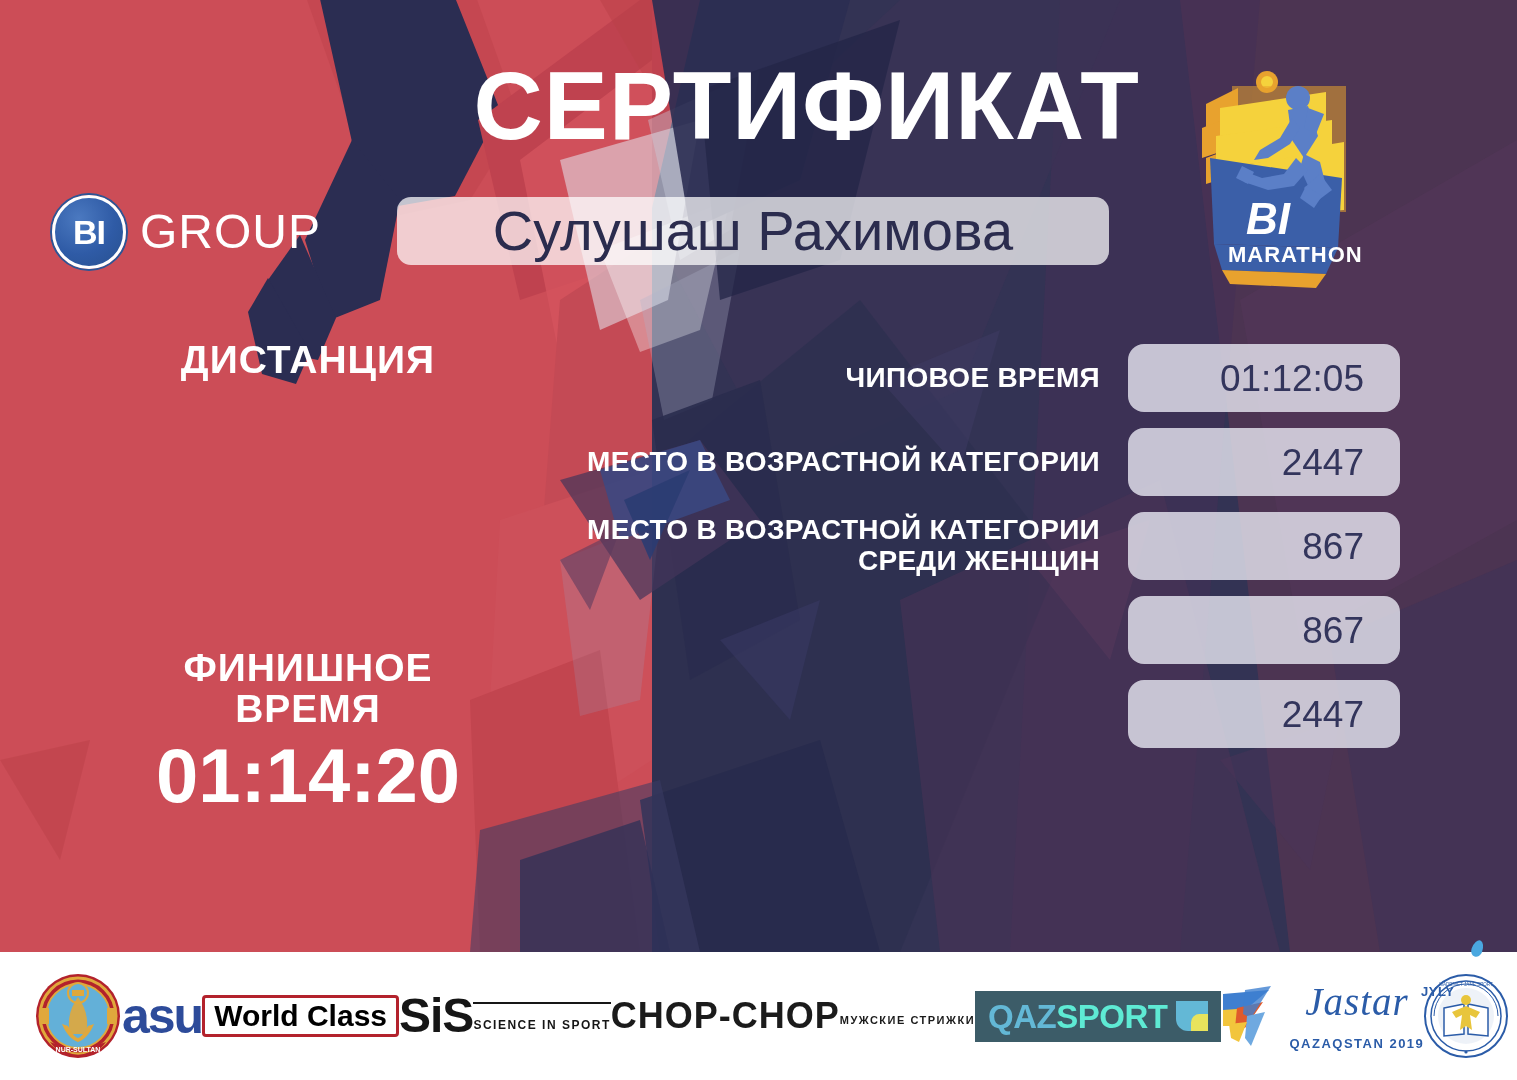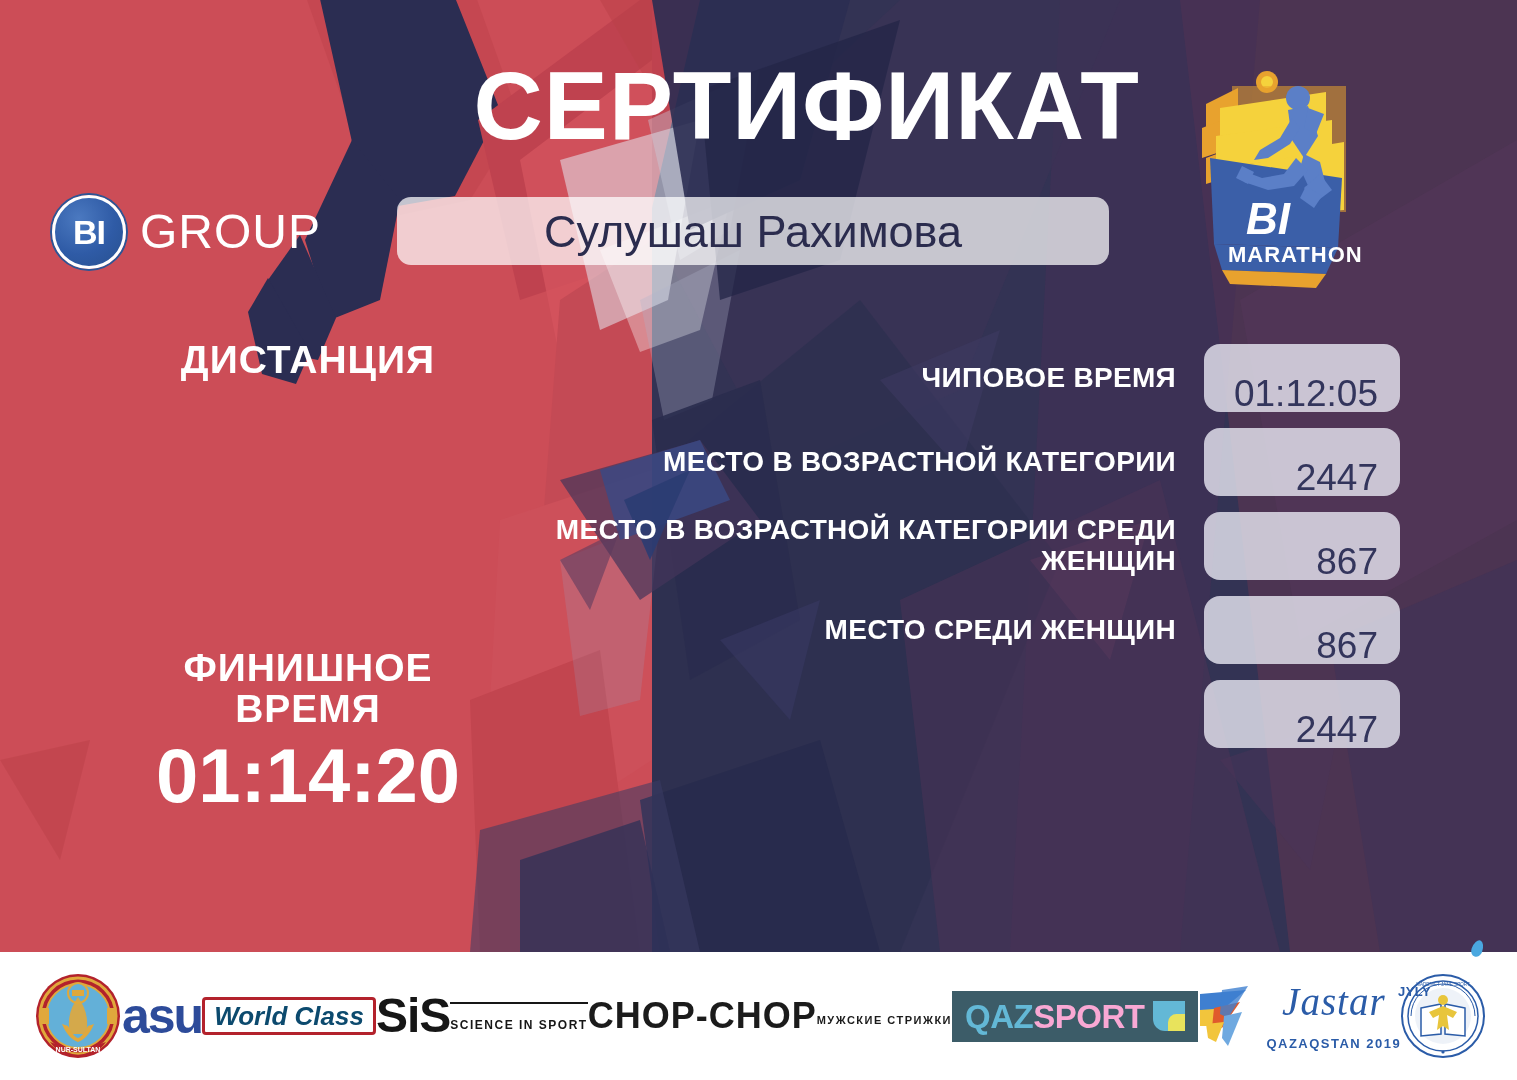--- a/index.html
+++ b/index.html
@@ -80,21 +80,21 @@
     top: 197px;
     width: 712px;
     height: 68px;
     border-radius: 14px;
     background: rgba(255,255,255,0.72);
     display: flex;
     align-items: center;
     justify-content: center;
   }
   .name-badge span {
-    font-size: 45px;
+    font-size: 56px;
     color: #2b2c4e;
     line-height: 1;
   }
 
   
   .marathon-logo {
     position: absolute;
     left: 1176px;
     top: 62px;
     width: 200px;
@@ -148,29 +148,29 @@
     color: #ffffff;
     font-size: 28px;
     font-weight: bold;
     text-align: right;
     line-height: 1.1;
     padding-right: 28px;
     letter-spacing: 0.3px;
   }
   .stat-badge {
     flex: 0 0 auto;
-    width: 196px;
+    width: 272px;
     height: 68px;
     border-radius: 16px;
     background: rgba(232,232,242,0.80);
     display: flex;
-    align-items: flex-end;
+    align-items: center;
     justify-content: flex-end;
     box-sizing: border-box;
-    padding-right: 22px;
+    padding-right: 36px;
   }
   .stat-badge span {
     font-size: 37px;
     color: #33355c;
     line-height: 1;
   }
 
   
   .sponsors {
     position: absolute;
@@ -205,24 +205,23 @@
     border-radius: 50% 50% 50% 50% / 62% 62% 38% 38%;
     transform: rotate(20deg);
   }
   .wc-box {
     border: 3px solid #b3222c;
     border-radius: 4px;
     padding: 3px 9px;
     background: #ffffff;
   }
   .wc-text {
-    font-size: 26px;
-    font-weight: bold;
-    font-style: italic;
-    color: #0c4a6e;
+    font-size: 30px;
+    font-weight: bold;
+    color: #000000;
     line-height: 1;
     white-space: nowrap;
   }
   .sis-wrap { text-align: center; }
   .sis-main {
     font-size: 48px;
     font-weight: bold;
     color: #161616;
     letter-spacing: -1px;
     line-height: 0.9;
@@ -262,21 +261,21 @@
     gap: 9px;
   }
   .qaz-text {
     font-size: 33px;
     font-weight: bold;
     line-height: 1;
     letter-spacing: -0.5px;
     white-space: nowrap;
   }
   .qaz-a { color: #63b8d6; }
-  .qaz-b { color: #f9a8d4; }
+  .qaz-b { color: #5eead4; }
   .qaz-mark {
     width: 32px;
     height: 30px;
     background: #63b8d6;
     border-radius: 0 0 0 12px;
     position: relative;
     overflow: hidden;
   }
   .qaz-mark::after {
     content: "";
@@ -451,21 +450,20 @@
         <span>2447</span>
       </div>
     </div>
     <div class="stat-row">
       <div class="stat-label">МЕСТО В ВОЗРАСТНОЙ КАТЕГОРИИ СРЕДИ ЖЕНЩИН</div>
       <div class="stat-badge">
         <span>867</span>
       </div>
     </div>
     <div class="stat-row">
-      <div class="stat-label">МЕСТО СРЕДИ ЖЕНЩИН</div>
       <div class="stat-badge">
         <span>867</span>
       </div>
     </div>
     <div class="stat-row">
       <div class="stat-badge">
         <span>2447</span>
       </div>
     </div>
   </div>

